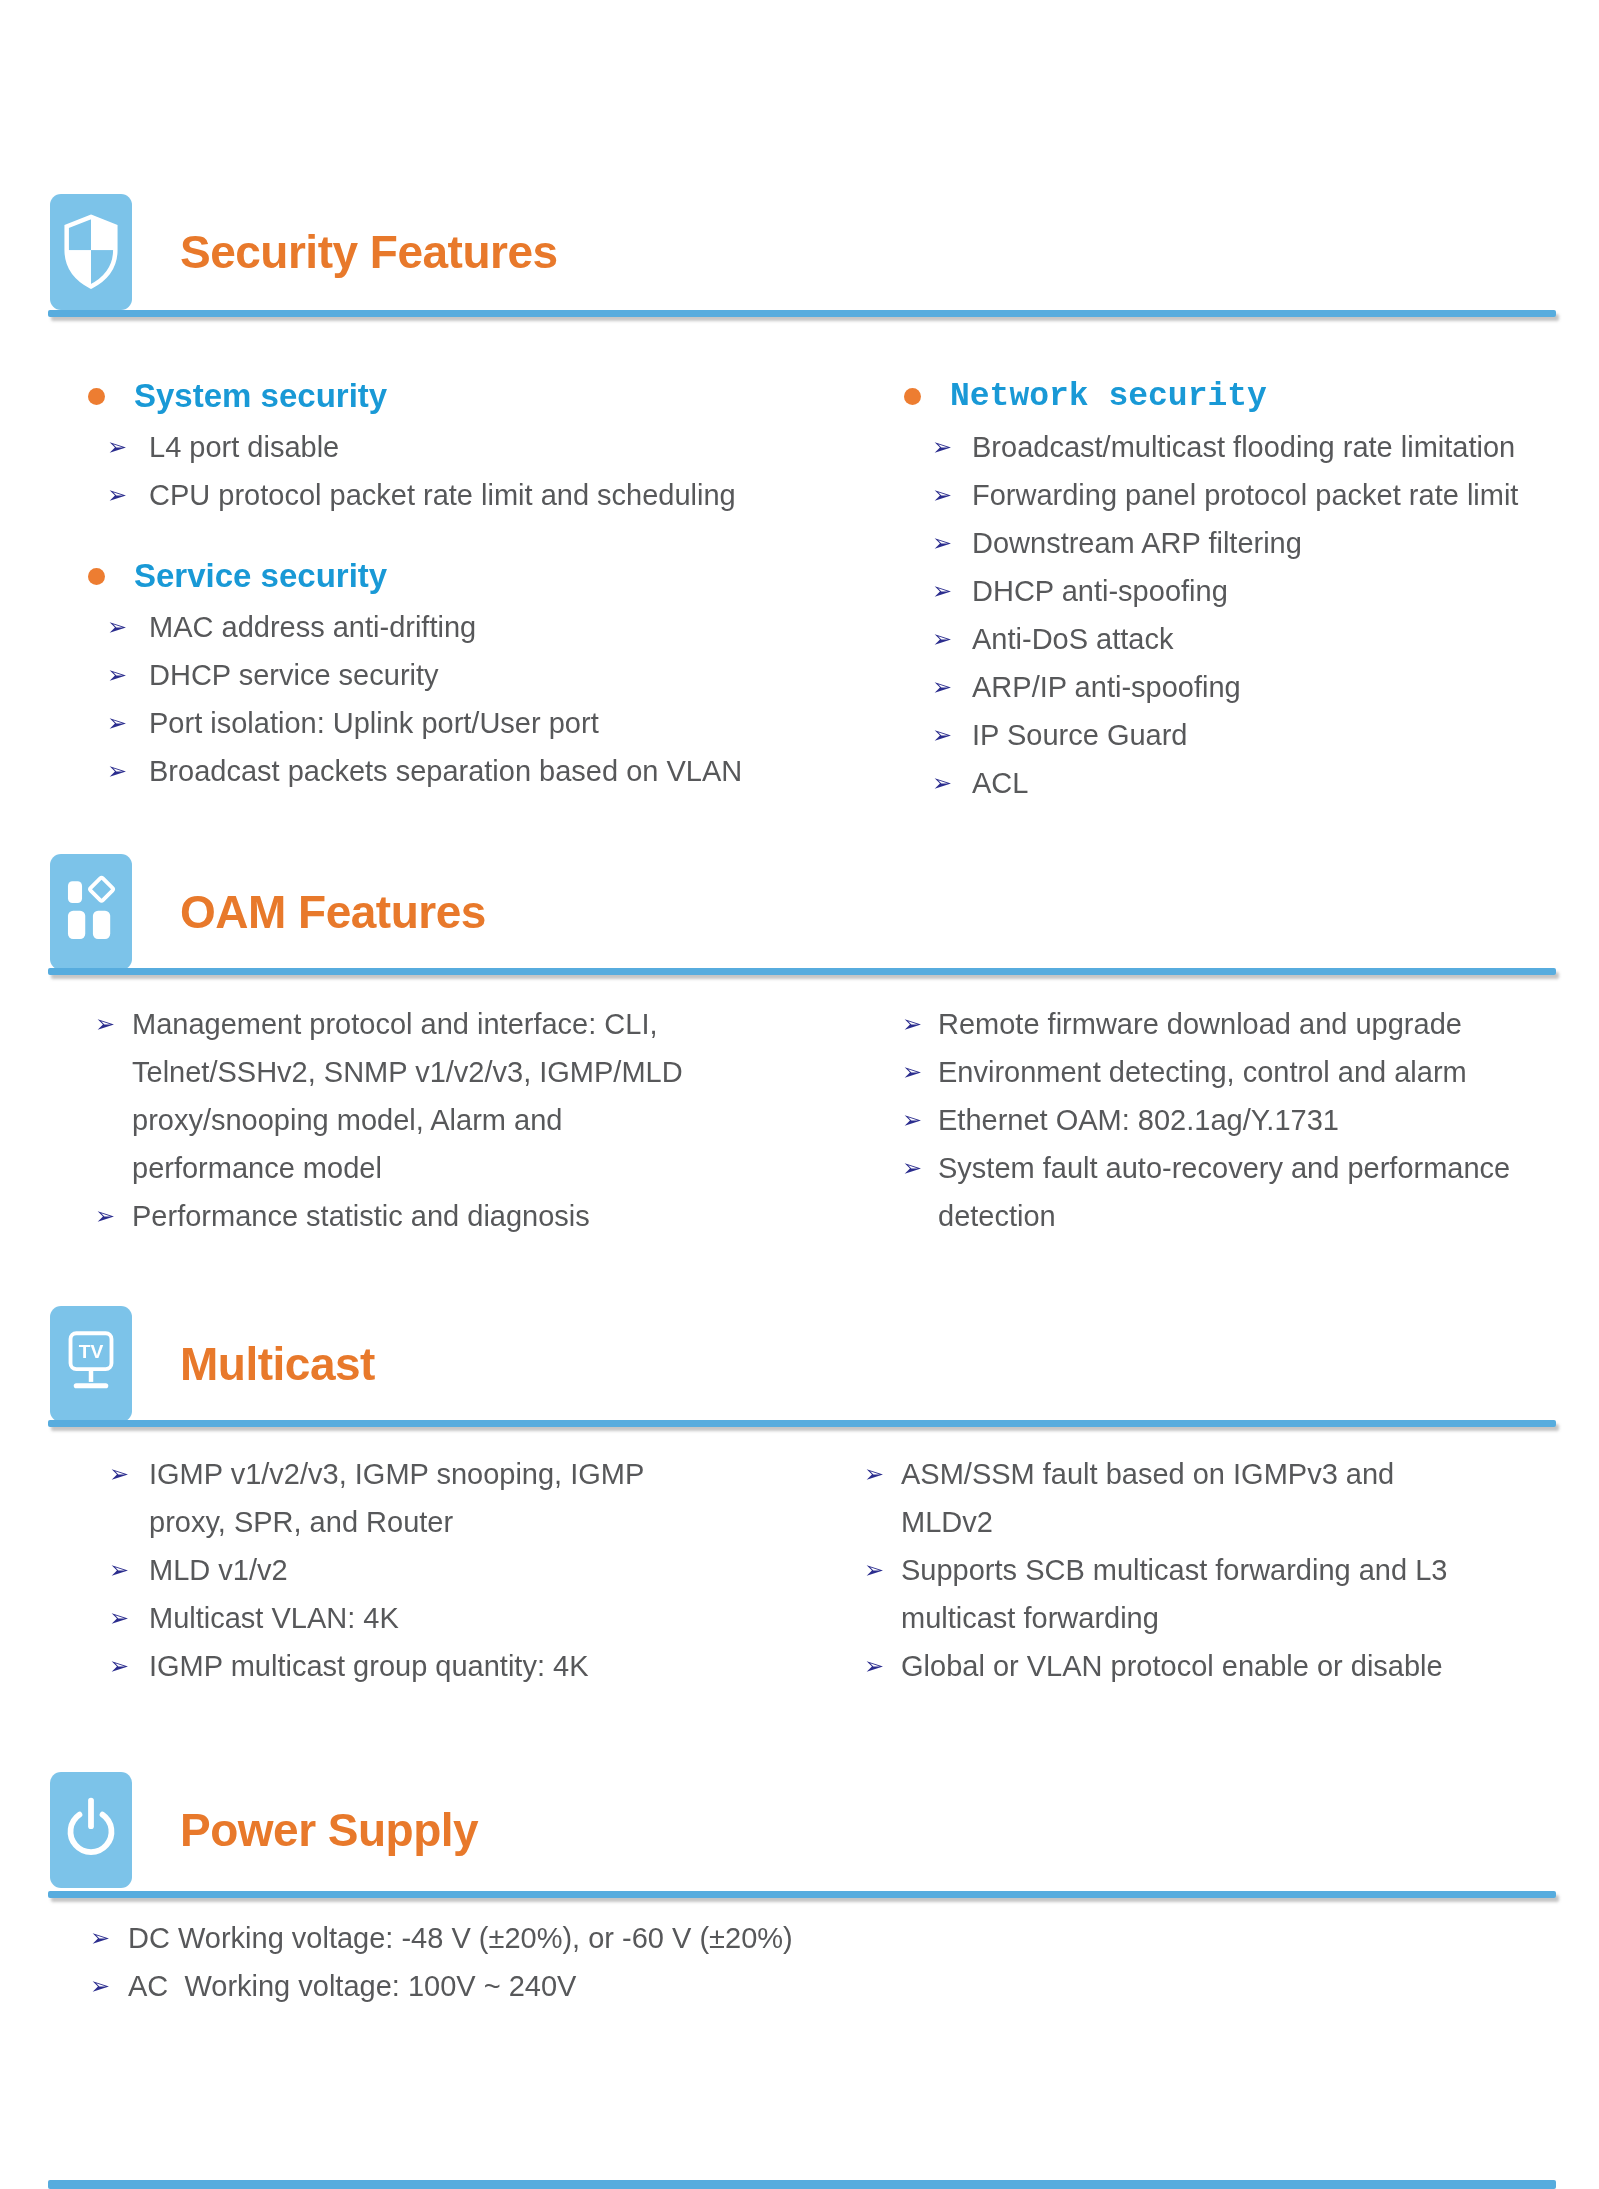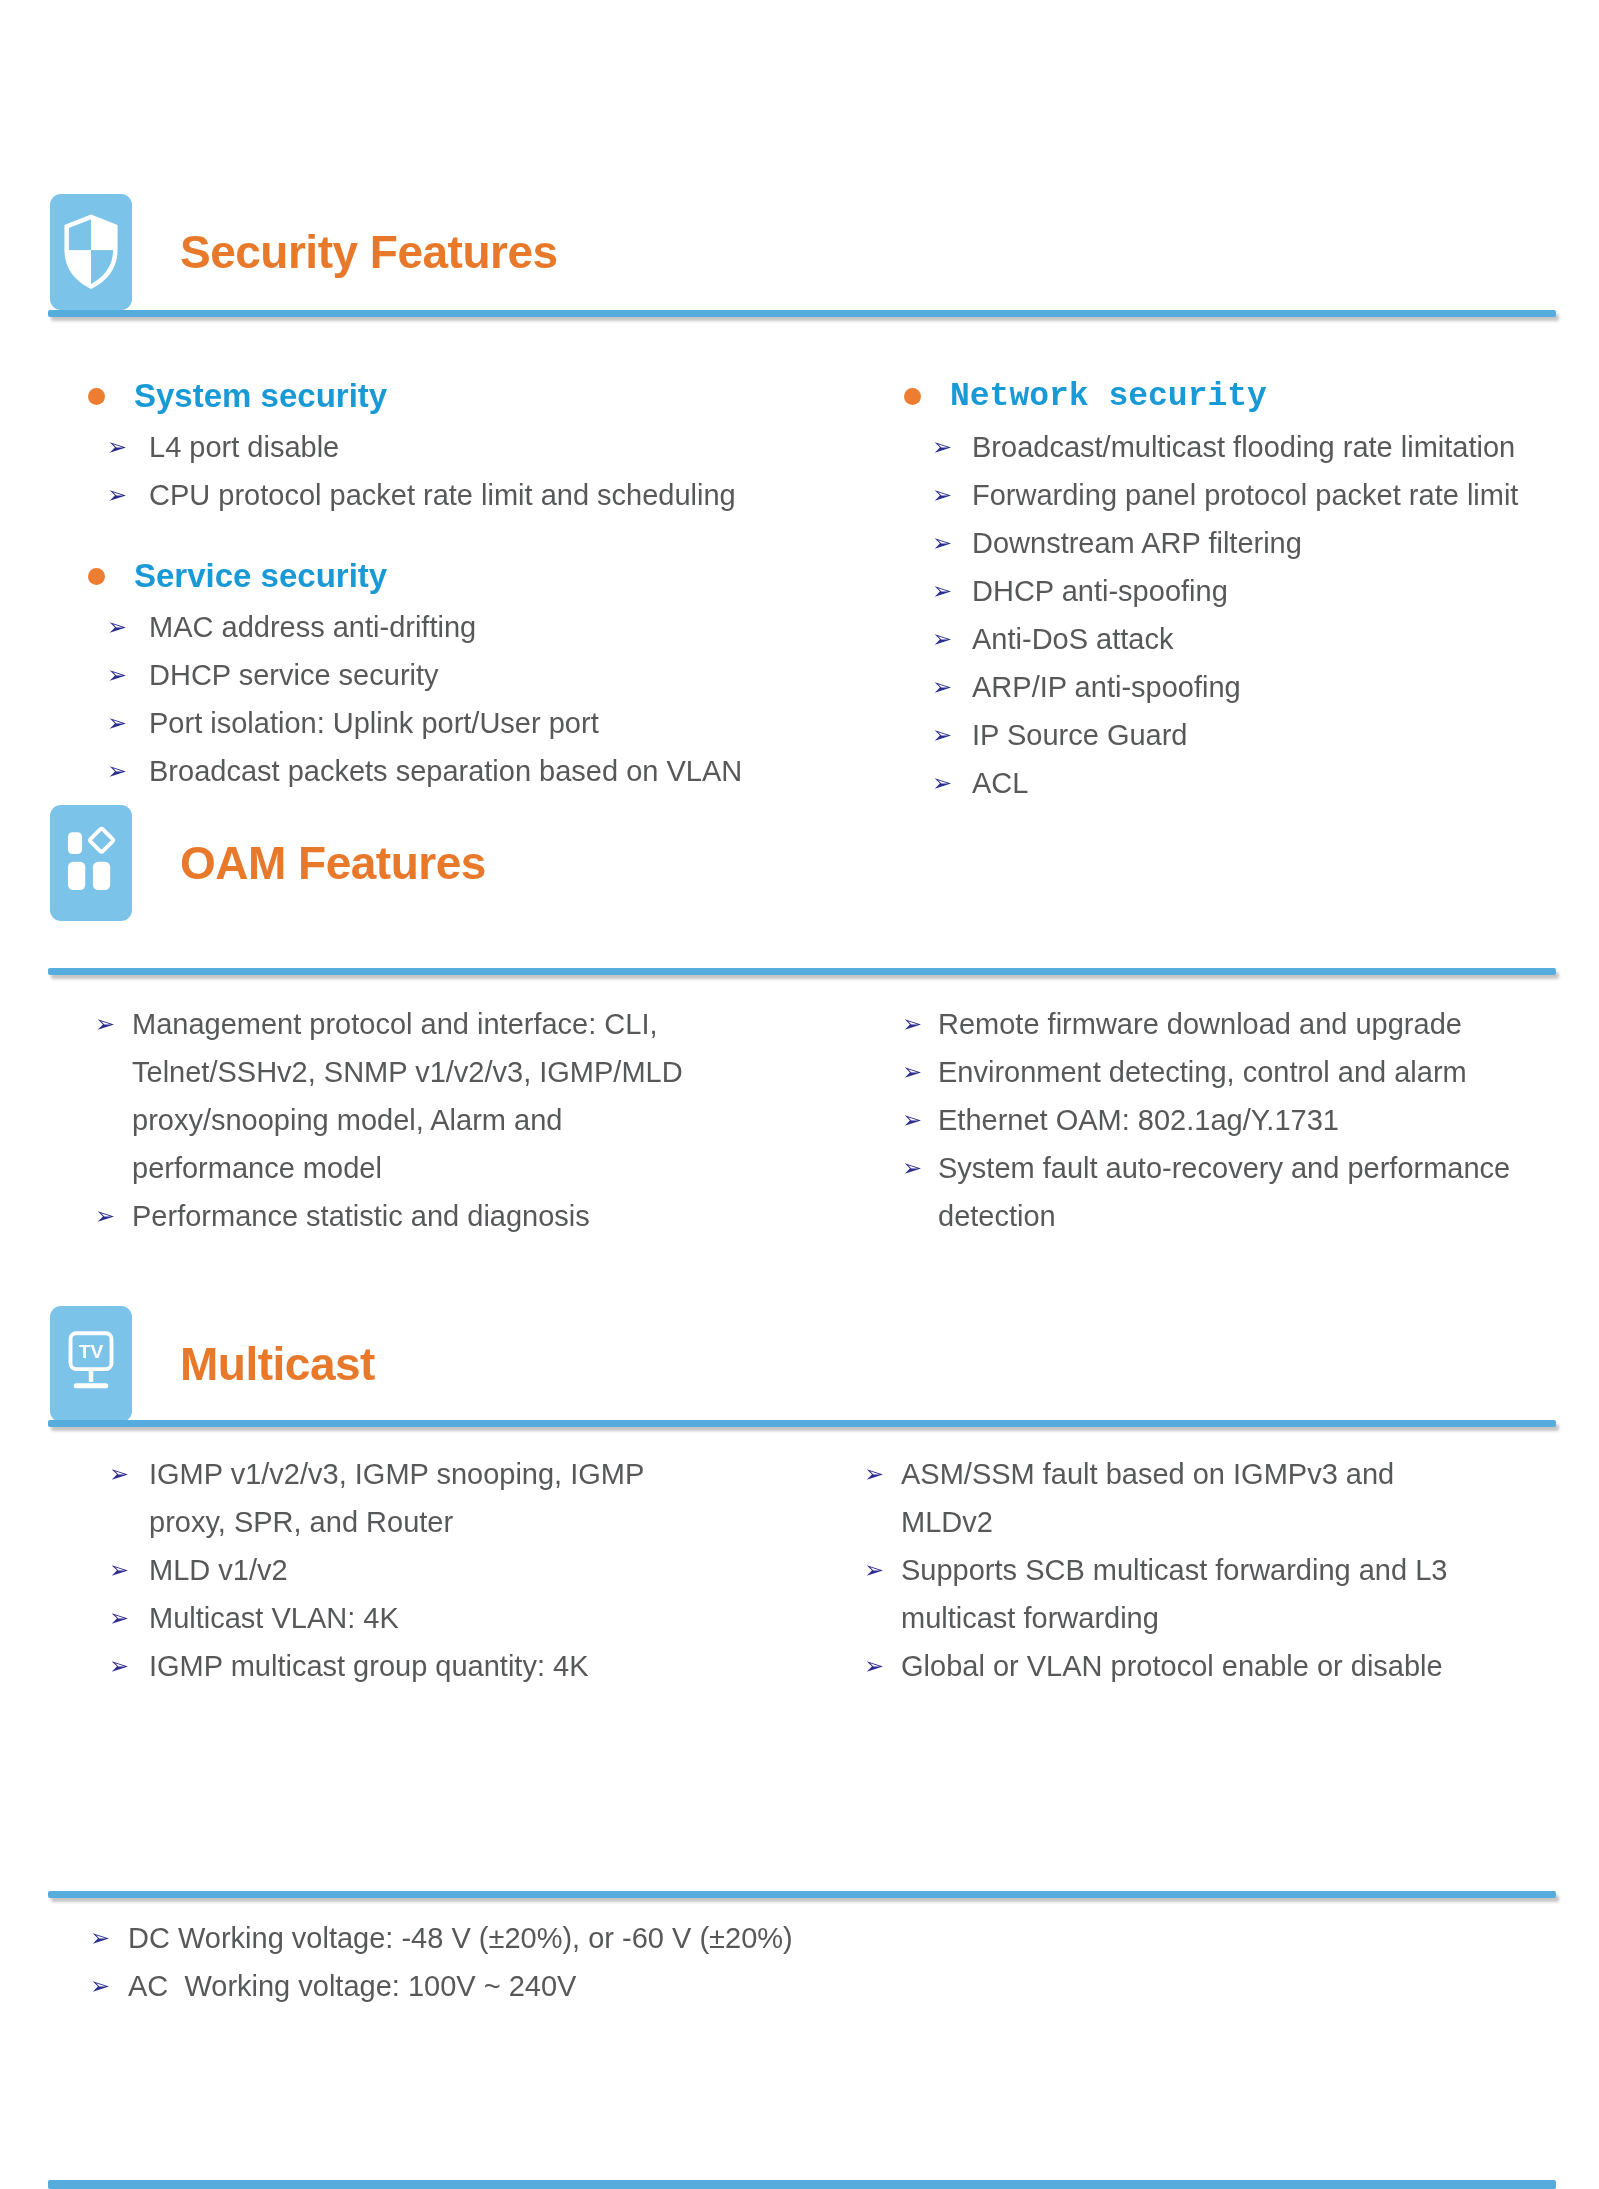--- a/index.html
+++ b/index.html
@@ -134,21 +134,21 @@
         <li><span class="arr">➢</span><span class="txt">Downstream ARP filtering</span></li>
         <li><span class="arr">➢</span><span class="txt">DHCP anti-spoofing</span></li>
         <li><span class="arr">➢</span><span class="txt">Anti-DoS attack</span></li>
         <li><span class="arr">➢</span><span class="txt">ARP/IP anti-spoofing</span></li>
         <li><span class="arr">➢</span><span class="txt">IP Source Guard</span></li>
         <li><span class="arr">➢</span><span class="txt">ACL</span></li>
       </ul>
     </div>
   </div>
 
-  <div class="sec-header" style="top:814px">
+  <div class="sec-header" style="top:863px">
     <div class="icon-box">
       <svg viewBox="0 0 100 124">
         <rect x="14" y="14" width="22" height="34" rx="7" fill="#ffffff"></rect>
         <rect x="53" y="13" width="27" height="27" rx="3" transform="rotate(45 66.5 26.5)" fill="none" stroke="#ffffff" stroke-width="6"></rect>
         <rect x="14" y="60" width="27" height="44" rx="8" fill="#ffffff"></rect>
         <rect x="53" y="60" width="27" height="44" rx="8" fill="#ffffff"></rect>
       </svg>
     </div>
     <div class="sec-title">OAM Features</div>
   </div>
@@ -195,20 +195,29 @@
     </div>
     <div class="col-b">
       <ul class="items">
         <li><span class="arr">➢</span><span class="txt">ASM/SSM fault based on IGMPv3 and MLDv2</span></li>
         <li><span class="arr">➢</span><span class="txt">Supports SCB multicast forwarding and L3 multicast forwarding</span></li>
         <li><span class="arr">➢</span><span class="txt">Global or VLAN protocol enable or disable</span></li>
       </ul>
     </div>
   </div>
 
+  <div class="sec-header" style="top:1781px">
+    <div class="icon-box">
+      <svg viewBox="0 0 100 124">
+        <path d="M 32 38 A 32 32 0 1 0 68 38" fill="none" stroke="#ffffff" stroke-width="9" stroke-linecap="round"></path>
+        <line x1="50" y1="16" x2="50" y2="56" stroke="#ffffff" stroke-width="9" stroke-linecap="round"></line>
+      </svg>
+    </div>
+    <div class="sec-title">Power Supply</div>
+  </div>
   <div class="divider" style="top:1891px"></div>
 
   <ul class="items sec4-items">
     <li><span class="arr">➢</span><span class="txt">DC Working voltage: -48 V (±20%), or -60 V (±20%)</span></li>
     <li><span class="arr">➢</span><span class="txt">AC  Working voltage: 100V ~ 240V</span></li>
   </ul>
 
   <div class="bottom-bar"></div>
 
 </div>

